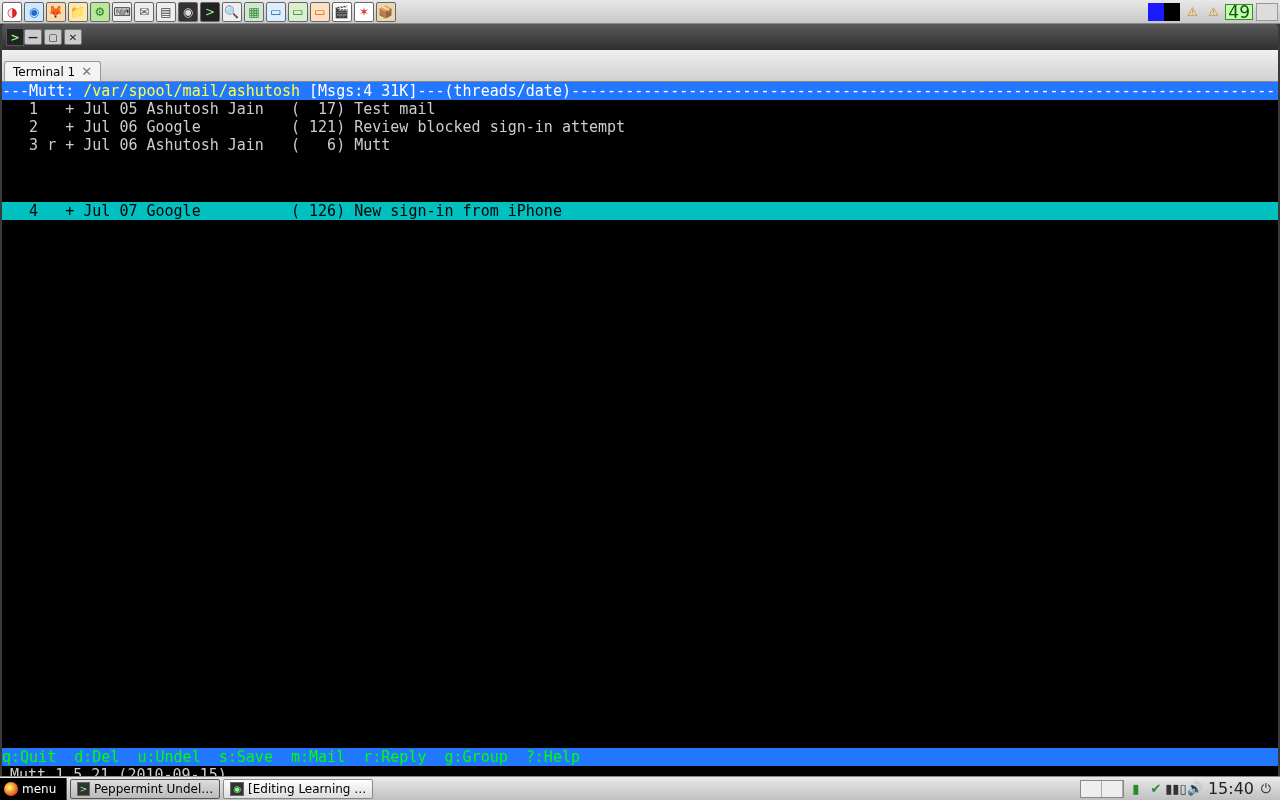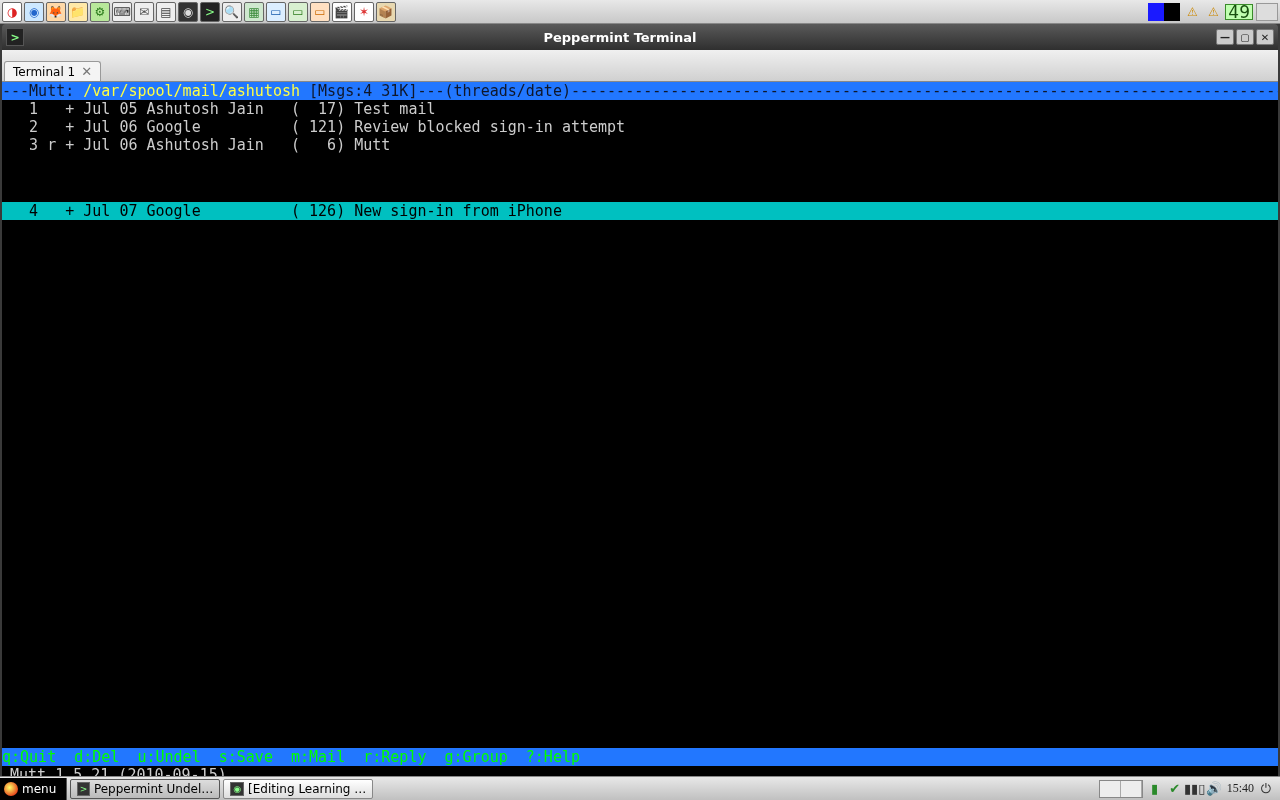--- a/index.html
+++ b/index.html
@@ -73,21 +73,21 @@
     line-height: 18px;
     background:#000;
     color:#ccc;
     width:100%;
     height: 702px;
     white-space: pre;
     position:relative;
     overflow:hidden;
   }
   .statusbar-top{ background:#2277ff; color:#00ffb0; }
-  .statusbar-top .cyan{ color:#0f172a;text-align:right; }
+  .statusbar-top .cyan{ color:#ffffff;text-align:right; }
   .statusbar-top .path{ color:#ff4; }
   .row { display:block; }
   .sel { background:#00c0c0; color:#000; display:block;margin-top:48px;}
   .helpbar{ position:absolute; bottom:18px; left:0; right:0; background:#2277ff; color:#0f0; }
   .verrow{ position:absolute; bottom:0; left:8px; right:0; color:#ccc; }
 
   
   .bottom-panel{
     position:absolute; bottom:0; left:0; right:0;
     height:24px;
@@ -106,21 +106,21 @@
     height:20px; margin-left:3px; padding:0 6px;
     background:linear-gradient(#fff,#ddd); border:1px solid #888; border-radius:2px;
     display:flex; align-items:center; gap:4px; cursor:pointer;
     max-width:150px; overflow:hidden; white-space:nowrap;
   }
   .task-btn.active{ background:linear-gradient(#ddd,#bbb); border-color:#555;}
   .task-ic{ width:14px;height:14px; background:#333; border:1px solid #666; font-size:9px; color:#8f8; display:flex;align-items:center;justify-content:center;}
   .bottom-tray{ margin-left:auto; display:flex; align-items:center; gap:4px; padding-right:6px;}
   .ws-switch{ width:44px; height:18px; border:1px solid #888; background:#eee; display:flex;}
   .ws-switch div{ width:50%; border-right:1px solid #aaa;}
-  .clock{ font-size:12px; color:#222;font-family:Liberation Serif, serif;}
+  .clock{ font-size:16px; color:#222;}
   .tray-glyph{ width:16px; height:16px; display:flex;align-items:center;justify-content:center; color:#333; font-size:13px;}
 </style>
 </head>
 <body>
 
 <div class="top-panel">
   <div class="launchers" id="launchers">
       <div class="launcher" style="background: rgb(255, 255, 255); color: rgb(221, 34, 34);">◑</div>
       <div class="launcher" style="background: rgb(205, 232, 255); color: rgb(34, 102, 204);">◉</div>
       <div class="launcher" style="background: rgb(255, 217, 168); color: rgb(224, 106, 0);">🦊</div>
@@ -147,21 +147,20 @@
     <div class="tray-ic" style="color:#cc8800">⚠</div>
     <div class="tray-ic" style="color:#cc8800">⚠</div>
     <div class="cpu-badge">49</div>
     <div class="sys-mon"></div>
   </div>
 </div>
 
 <div class="window">
   <div class="titlebar">
     <div class="tb-icon">&gt;</div>
-    <div class="title">Peppermint Terminal</div>
     <div class="tb-buttons">
       <div class="tb-btn">—</div>
       <div class="tb-btn">▢</div>
       <div class="tb-btn">✕</div>
     </div>
   </div>
 
   <div class="tabstrip">
     <div class="tab">
       <span>Terminal 1</span>

